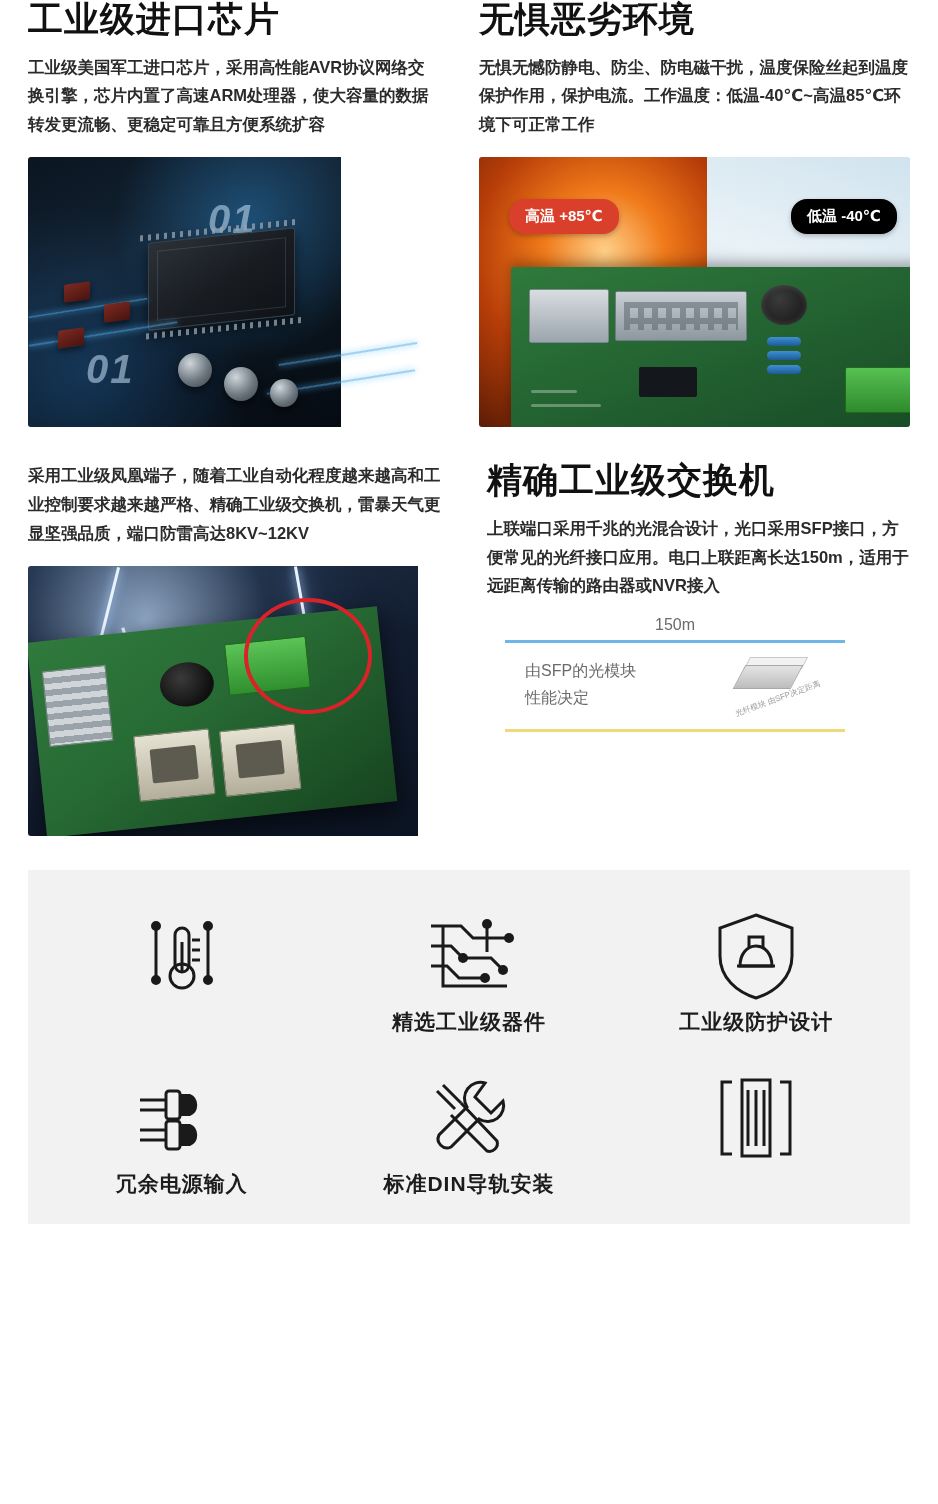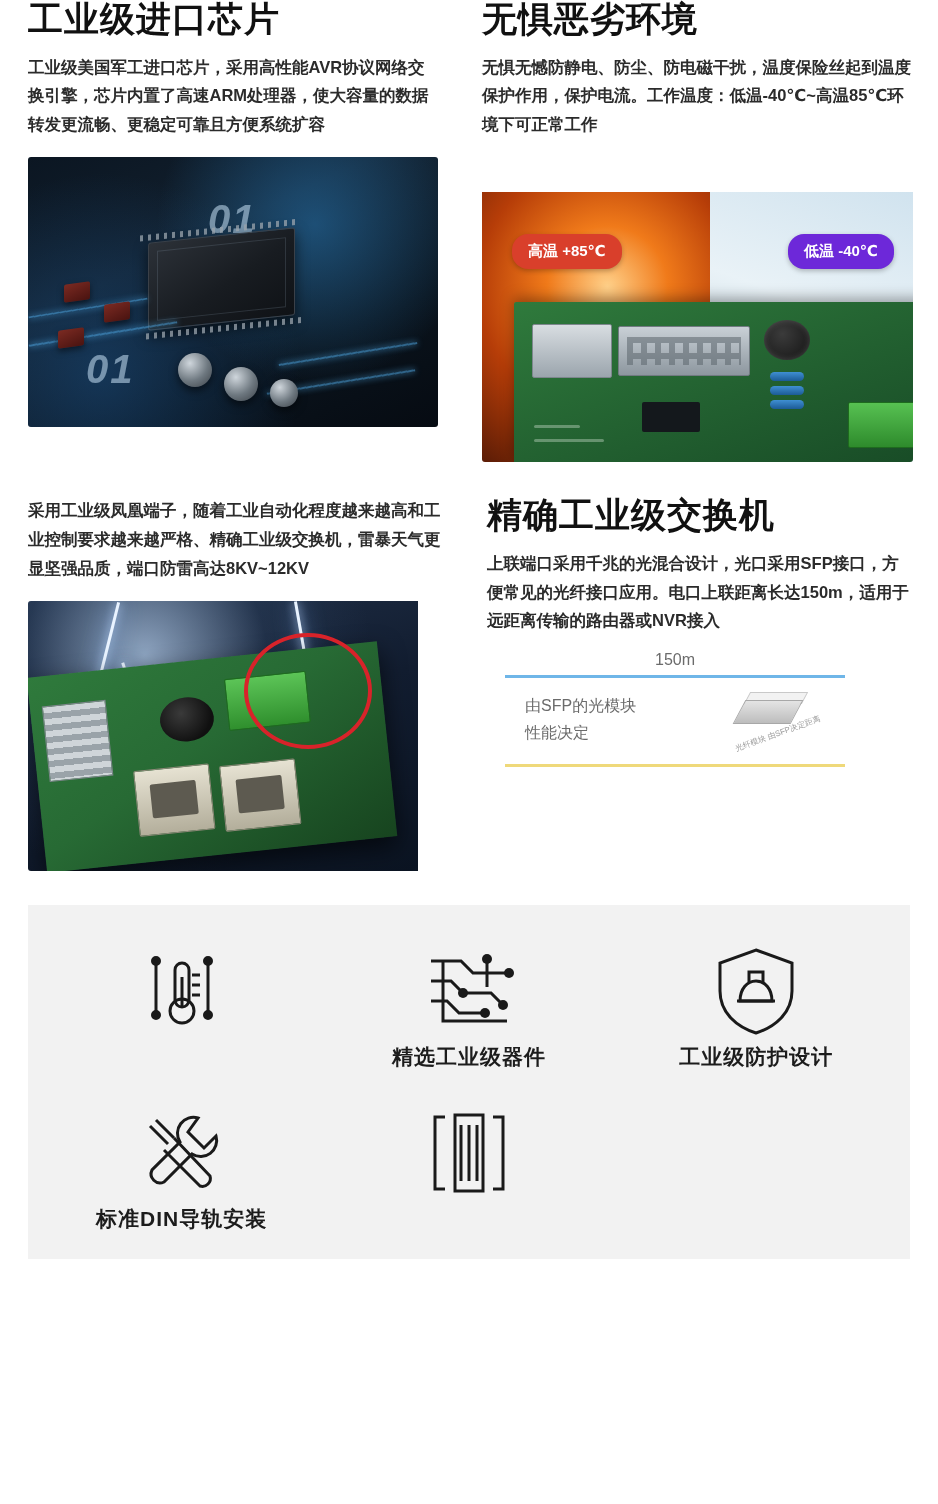--- a/index.html
+++ b/index.html
@@ -54,21 +54,21 @@
   
   .img-frame {
     margin-top: 18px;
     border-radius: 3px;
     overflow: hidden;
     position: relative;
   }
 
   
   .pcb-photo {
-    width: 410px;
+    width: 313px;
     height: 270px;
     background:
       radial-gradient(circle at 70% 25%, rgba(40,120,180,0.55) 0%, rgba(10,20,35,0) 45%),
       radial-gradient(circle at 18% 80%, rgba(30,90,150,0.45) 0%, rgba(5,10,20,0) 50%),
       linear-gradient(155deg, #0b1622 0%, #12202e 35%, #0a131c 70%, #060b12 100%);
     position: relative;
   }
   .pcb-photo .chip {
     position: absolute;
     left: 120px; top: 78px;
@@ -121,21 +121,20 @@
     letter-spacing: 2px;
   }
 
   
   .hotcold {
     width: 456px;
     height: 270px;
     position: relative;
     background: #eceff1;
     overflow: hidden;
-    margin-top: 35px;
   }
   .hotcold .half-hot {
     position: absolute; left: 0; top: 0; width: 50%; height: 100%;
     background:
       radial-gradient(circle at 55% 35%, #ffd089 0%, #f07a1a 28%, #b63d08 60%, #5b1c06 100%);
   }
   .hotcold .half-cold {
     position: absolute; right: 0; top: 0; width: 50%; height: 100%;
     background: linear-gradient(200deg, #cfe2ee 0%, #e9f2f7 45%, #b9cdd8 100%);
   }
@@ -152,21 +151,21 @@
     top: 42px;
     padding: 8px 16px;
     border-radius: 16px;
     color: #fff;
     font-size: 15px;
     font-weight: bold;
     white-space: nowrap;
     box-shadow: 0 2px 5px rgba(0,0,0,.25);
   }
   .badge.hot { left: 30px; background: #d93f2b; }
-  .badge.cold { right: 44px; background: #6d28d9; text-align: center; }
+  .badge.cold { right: 38px; background: #000000; text-align: center; }
 
   .board-img {
     position: absolute;
     left: 32px; right: 0; bottom: 0;
     height: 160px;
     background: linear-gradient(160deg, #2f7a3c 0%, #226030 55%, #184b26 100%);
     border-top-left-radius: 2px;
     box-shadow: 0 -4px 14px rgba(0,0,0,.35);
     overflow: hidden;
   }
@@ -516,20 +515,35 @@
             <path d="M36 37 V27 H50 V37"></path>
             <line x1="24" y1="56" x2="62" y2="56"></line>
           </svg>
         </div>
         <div class="icon-label">工业级防护设计</div>
       </div>
     </div>
 
     <div class="icon-row">
 
+      <div class="icon-cell">
+        <div class="icon-art">
+          <svg width="100" height="80" viewBox="0 0 100 80" fill="none" stroke="#1a1a1a" stroke-width="3">
+            <line x1="8" y1="22" x2="34" y2="22"></line>
+            <line x1="8" y1="32" x2="34" y2="32"></line>
+            <rect x="34" y="13" width="14" height="28" rx="3"></rect>
+            <path d="M48 16 h10 a12 12 0 0 1 0 22 h-10 z" fill="#1a1a1a" stroke="none"></path>
+            <line x1="8" y1="52" x2="34" y2="52"></line>
+            <line x1="8" y1="62" x2="34" y2="62"></line>
+            <rect x="34" y="43" width="14" height="28" rx="3"></rect>
+            <path d="M48 46 h10 a12 12 0 0 1 0 22 h-10 z" fill="#1a1a1a" stroke="none"></path>
+          </svg>
+        </div>
+        <div class="icon-label">冗余电源输入</div>
+      </div>
 
       <div class="icon-cell">
         <div class="icon-art">
           <svg width="92" height="86" viewBox="0 0 92 86" fill="none" stroke="#1a1a1a" stroke-width="3">
             <path d="M62 8 a16 16 0 0 0 -18 24 L16 60 a9 9 0 0 0 12 12 L56 44 a16 16 0 0 0 24 -18 L68 38 L52 22 Z"></path>
             <path d="M20 10 L38 28"></path>
             <path d="M14 16 L32 34"></path>
             <path d="M38 28 L74 66 a8 8 0 0 1 -10 10 L28 40"></path>
           </svg>
         </div>

